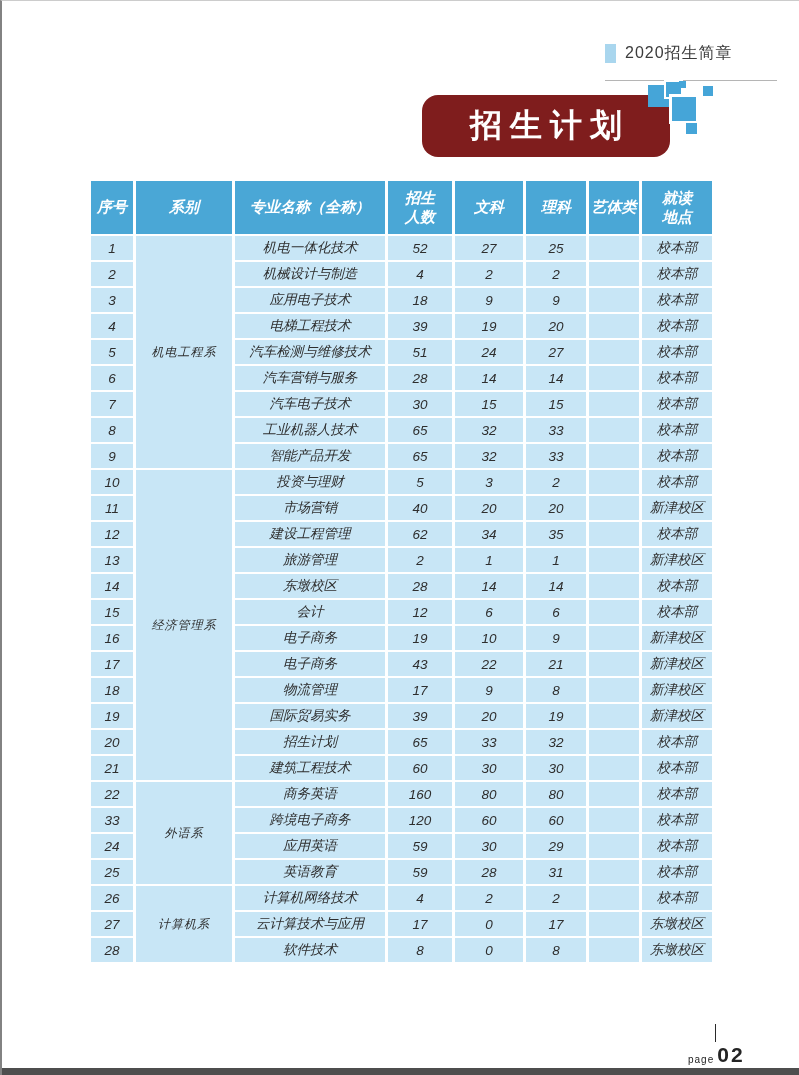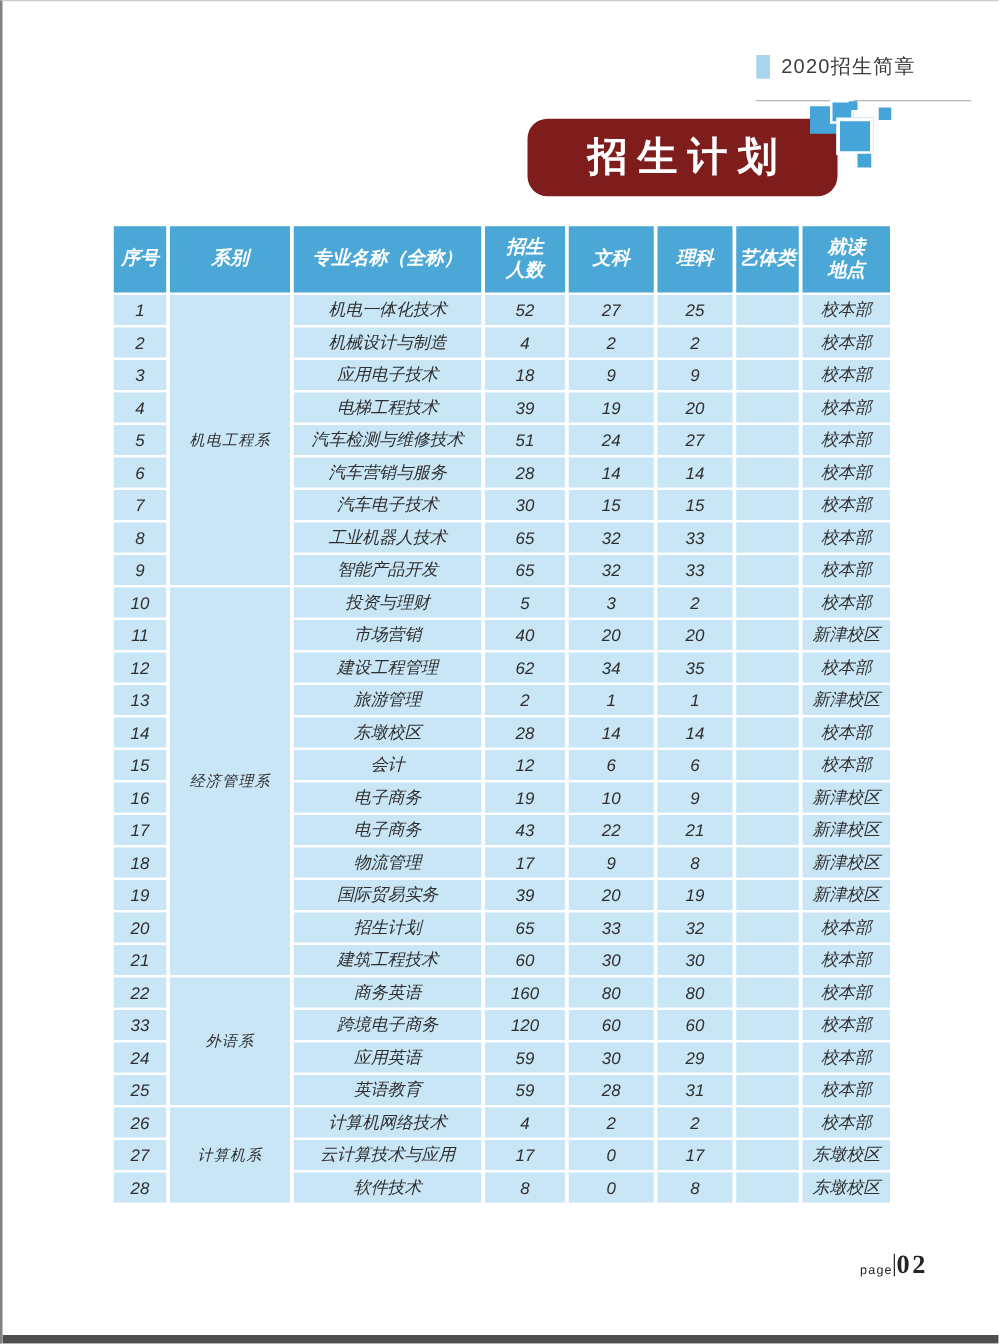--- a/index.html
+++ b/index.html
@@ -58,21 +58,21 @@
   }
   table.plan td.dept { font-size:12px; letter-spacing:1px; }
 
   
   .footer {
     position:absolute; left:686px; top:998px;
     display:flex; align-items:center; gap:1px; color:#242424;
   }
   .footer .page-label { font-size:10px; letter-spacing:1px; align-self:flex-end; padding-bottom:2px; }
   .footer .bar { width:1px; height:18px; background:#2a2a2a; }
-  .footer .page-number { font-size:21px; font-weight:800; letter-spacing:2px; font-family:Liberation Serif, serif; }
+  .footer .page-number { font-size:21px; font-weight:800; letter-spacing:2px; font-family:Liberation Sans, sans-serif;margin-top:44px; }
 </style>
 </head>
 <body>
 
 <div class="page">
 
   <div class="doc-tag">
     <span class="marker"></span>
     <span class="label">2020招生简章</span>
   </div>

